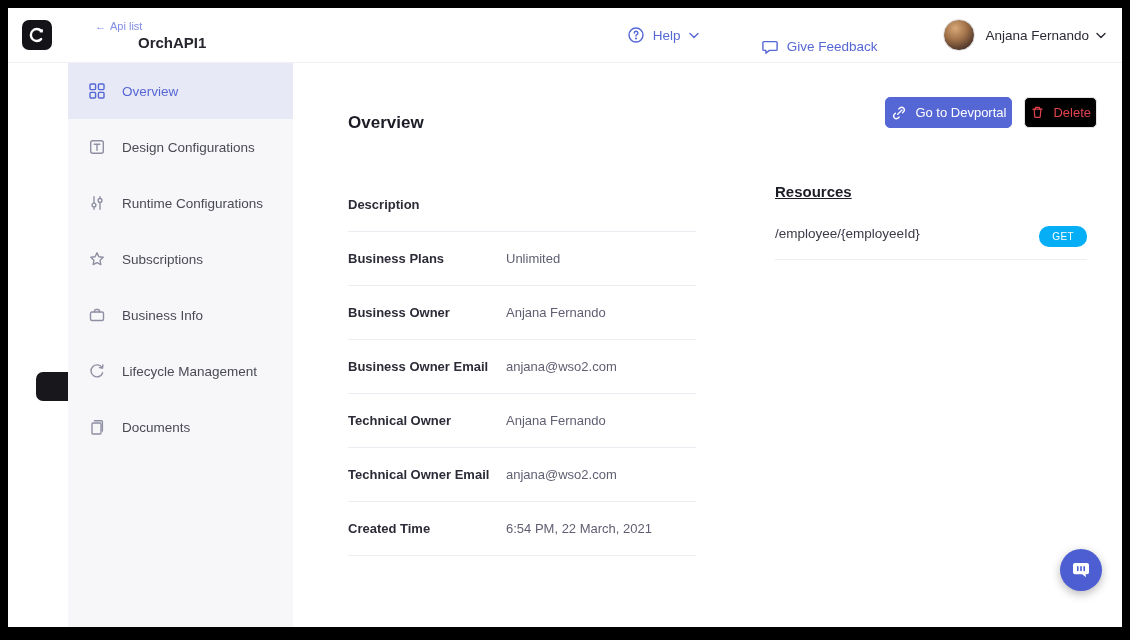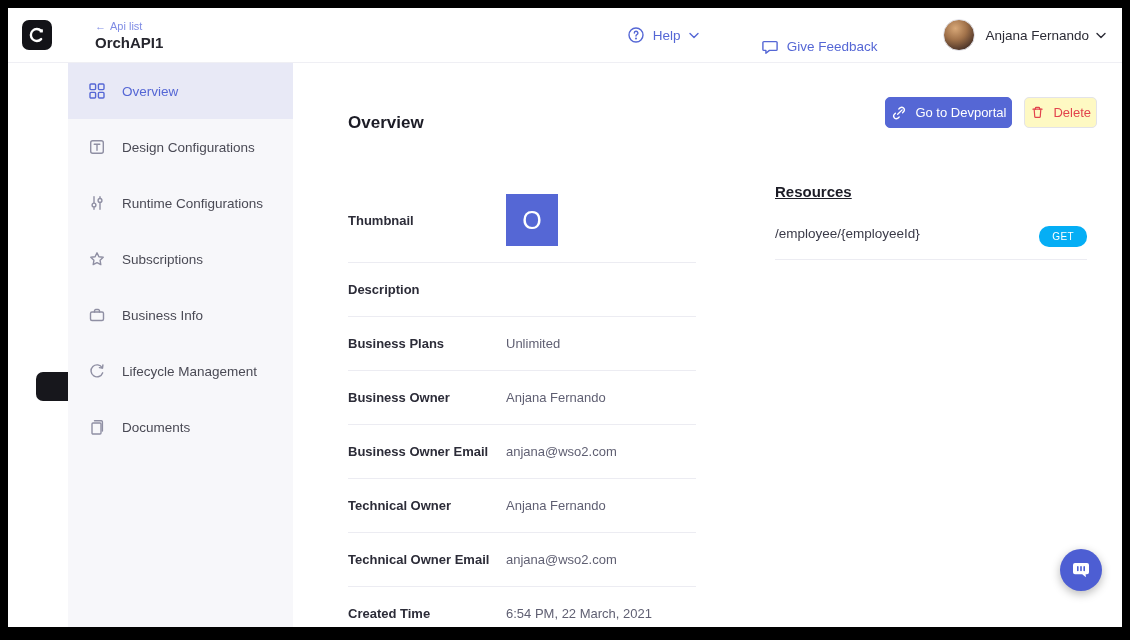--- a/index.html
+++ b/index.html
@@ -7,21 +7,21 @@
   .frame { position:relative; width:1130px; height:640px; background:#fff;
            border:8px solid #000; border-bottom-width:13px; overflow:hidden; }
 
   
   .header { position:absolute; top:0; left:0; right:0; height:55px; background:#fff;
             display:flex; align-items:center; border-bottom:1px solid #efeff4; z-index:10; }
   .logo { width:30px; height:30px; background:#131318; border-radius:7px; margin-left:14px;
           display:flex; align-items:center; justify-content:center; flex-shrink:0; cursor:pointer; }
   .back-group { margin-left:43px; display:flex; flex-direction:column; }
   .back-link { color:#7f8ce4; font-size:11px; cursor:pointer; display:flex; gap:4px; align-items:center; }
-  .api-title { color:#26262e; font-size:15px; font-weight:bold; margin-top:2px; }
+  .api-title { color:#26262e; font-size:15px; font-weight:bold; margin-top:2px;margin-left:43px; }
   .header-right { margin-left:auto; display:flex; align-items:center; margin-right:16px; }
   .hdr-action { display:flex; align-items:center; gap:8px; color:#5567d5; font-size:13.5px; cursor:pointer; }
   .help { margin-right:62px; }
   .feedback { margin-right:66px;margin-top:23px; }
   .avatar { width:32px; height:32px; border-radius:50%; margin-right:10px; cursor:pointer;
             background: radial-gradient(circle at 38% 28%, #d8a878 0%, #a1724a 40%, #53392b 75%, #2b211c 100%);
             border:1px solid #e2e2e8; }
   .user-menu { display:flex; align-items:center; gap:7px; color:#2b2b35; font-size:13.5px; cursor:pointer; }
 
   
@@ -38,21 +38,21 @@
   .side-item.active { background:#e8e9f6; color:#5567d5; }
   .side-item.active .sicon { color:#5567d5; }
 
   
   .content { position:absolute; top:55px; left:285px; right:0; bottom:0; background:#fff; overflow:hidden; }
   .page-title { margin:50px 0 0 55px; font-size:17px; font-weight:bold; color:#1c1c26; }
   .actions { position:absolute; top:34px; right:25px; display:flex; gap:12px; }
   .btn { height:31px; border-radius:5px; font-size:13px; display:flex; align-items:center; gap:8px;
          padding:0 5px; cursor:pointer; font-family:inherit; }
   .btn-devportal { background:#5567d5; color:#fff; border:1px solid #5567d5; }
-  .btn-delete { background:#fef9c3; color:#e2434d; border:1px solid #e3e3e8;text-align:center; }
+  .btn-delete { background:#000000; color:#e2434d; border:1px solid #e3e3e8;text-align:center; }
 
   .fields { margin:45px 0 0 55px; width:348px; }
   .frow { display:flex; align-items:center; border-bottom:1px solid #ececf2; padding:19px 0; }
   .frow.thumb { padding:16px 0; }
   .flabel { width:158px; flex-shrink:0; font-size:13px; font-weight:bold; color:#2c2c38; }
   .fvalue { font-size:13px; color:#5f5f72; }
   .thumb-tile { width:52px; height:52px; background:#5567d5; color:#fff; display:flex;
                 align-items:center; justify-content:center; font-size:25px; }
 
   .resources { position:absolute; left:482px; top:120px; width:312px; }
@@ -214,26 +214,20 @@
           <path d="M5 5l.7 9a1 1 0 0 0 1 .9h4.6a1 1 0 0 0 1-.9L13 5"></path>
         </svg>
         <span>Delete</span>
       </button>
     </div>
 
     <div class="page-title">Overview</div>
 
     <div class="fields">
 
-      <div class="frow thumb">
-        <span class="flabel">Thumbnail</span>
-        <div class="thumb-tile">
-          <span>O</span>
-        </div>
-      </div>
 
       <div class="frow">
         <span class="flabel">Description</span>
         <span class="fvalue"></span>
       </div>
 
       <div class="frow">
         <span class="flabel">Business Plans</span>
         <span class="fvalue">Unlimited</span>
       </div>

